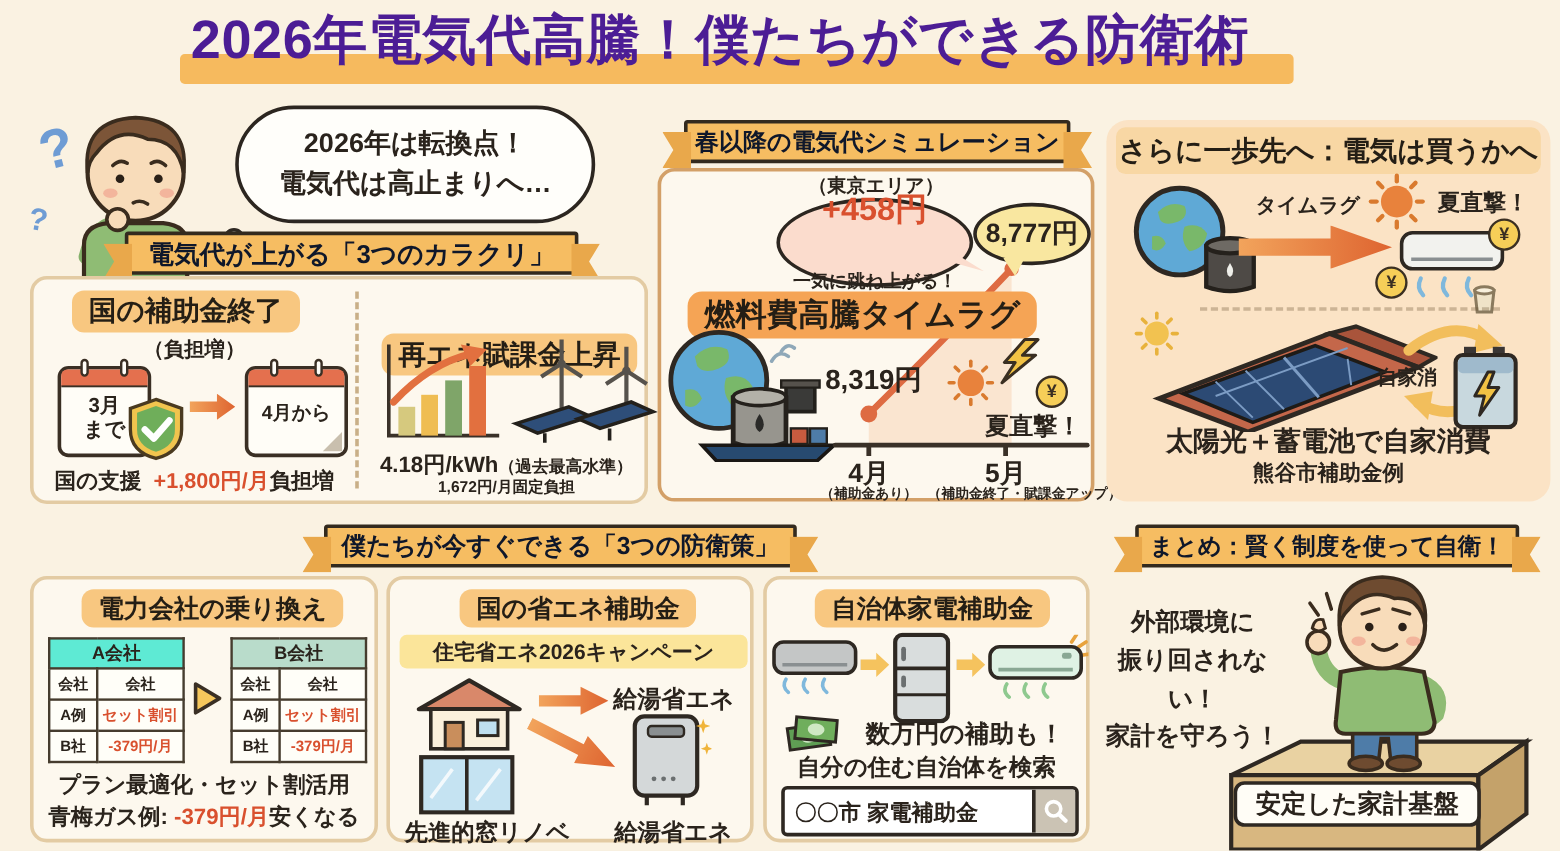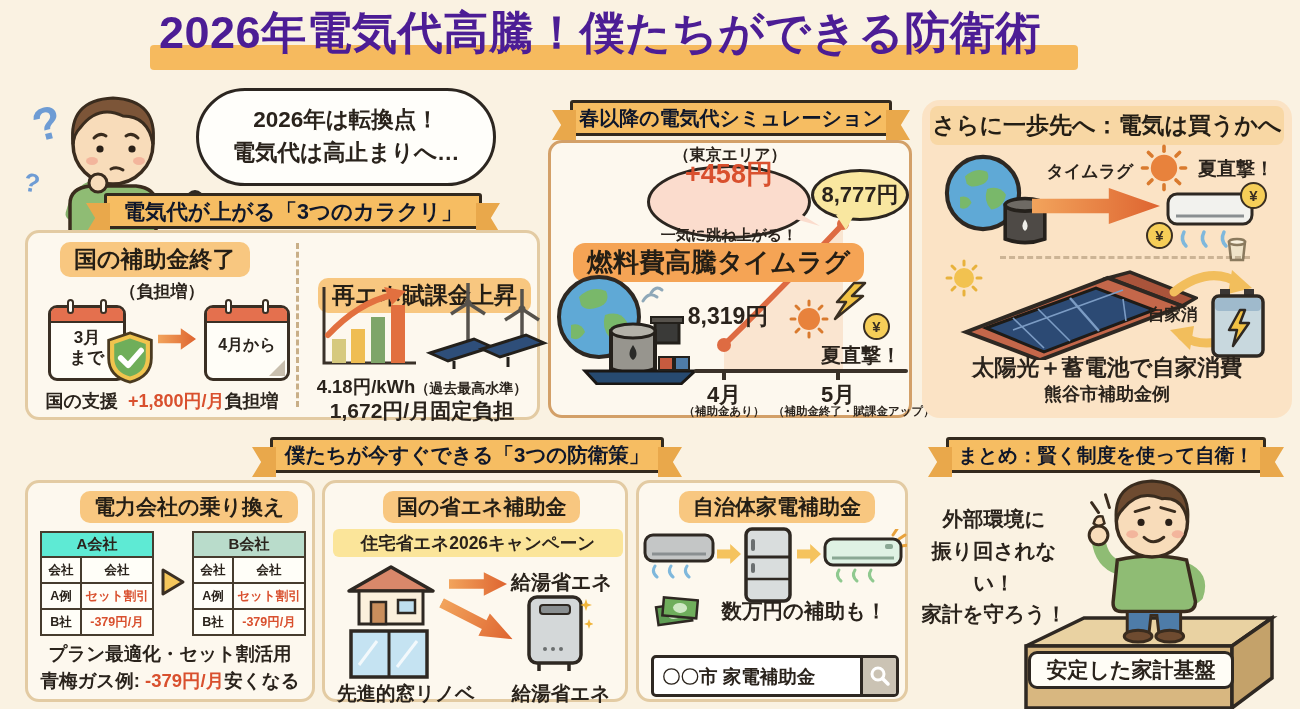--- a/index.html
+++ b/index.html
@@ -153,21 +153,21 @@
       <line x1="98" y1="30" x2="115" y2="41" stroke="#56524C" stroke-width="3.5"></line>
       <circle cx="98" cy="30" r="3.5" fill="#56524C"></circle>
       <path d="M6 74 L50 60 L68 68 L24 82 Z" fill="#2E4E79" stroke="#23201B" stroke-width="3"></path>
       <path d="M58 70 L102 56 L120 64 L76 78 Z" fill="#2E4E79" stroke="#23201B" stroke-width="3"></path>
       <line x1="30" y1="82" x2="30" y2="90" stroke="#23201B" stroke-width="3"></line>
       <line x1="84" y1="78" x2="84" y2="88" stroke="#23201B" stroke-width="3"></line>
     </svg>
     <div class="abs b center nw" style="left:276px;top:141px;width:236px;font-size:18.5px;">
       <span>4.18円/kWh</span><span style="font-size:14px;">（過去最高水準）</span>
     </div>
-    <div class="abs b center nw" style="left:276px;top:164px;width:236px;font-size:21px;">1,672円/月固定負担</div>
+    <div class="abs b center nw" style="left:276px;top:164px;width:236px;font-size:13px;">1,672円/月固定負担</div>
   </div>
 
   <div class="ribbon" style="left:570px;top:100px;width:322px;height:36px;font-size:20px;">
     <div class="tail tail-l"></div>
     <div class="tail tail-r"></div>
     <span>春以降の電気代シミュレーション</span>
   </div>
 
   <div class="panel" style="left:548px;top:140px;width:364px;height:278px;border-color:#D3A068;">
     <div class="abs b center" style="left:0;top:2px;width:100%;font-size:16px;">（東京エリア）</div>
@@ -335,21 +335,21 @@
     <span>僕たちが今すぐできる「3つの防衛策」</span>
   </div>
 
   <div class="ribbon" style="left:946px;top:437px;width:320px;height:36px;font-size:19.5px;">
     <div class="tail tail-l"></div>
     <div class="tail tail-r"></div>
     <span>まとめ：賢く制度を使って自衛！</span>
   </div>
 
   <div class="panel" style="left:25px;top:480px;width:290px;height:222px;">
-    <div class="pill" style="left:52px;top:8px;font-size:21px;">電力会社の乗り換え</div>
+    <div class="pill" style="left:40px;top:8px;font-size:21px;">電力会社の乗り換え</div>
     <table class="mini-table" style="left:12px;top:48px;">
       <tbody>
           <tr>
             <th colspan="2" class="th-a">A会社</th>
           </tr>
       <tr>
         <td class="col1">会社</td>
         <td class="col2">会社</td>
       </tr>
       <tr>
@@ -450,20 +450,21 @@
       <g transform="rotate(-8 20 18)">
         <rect x="4" y="10" width="34" height="18" fill="#5F9E54" stroke="#2E2822" stroke-width="2.5"></rect>
         <ellipse cx="21" cy="19" rx="7" ry="5" fill="#CFE8C4"></ellipse>
       </g>
       <g transform="rotate(5 28 14)">
         <rect x="10" y="4" width="34" height="18" fill="#6FAE5C" stroke="#2E2822" stroke-width="2.5"></rect>
         <ellipse cx="27" cy="13" rx="7" ry="5" fill="#CFE8C4"></ellipse>
       </g>
     </svg>
     <div class="abs b center nw" style="left:56px;top:114px;width:202px;font-size:20.5px;padding-left:16px;">数万円の補助も！</div>
+    <div class="abs b center nw" style="left:0;top:143px;width:100%;font-size:19.5px;">自分の住む自治体を検索</div>
     <div class="abs" id="searchbox">
       <div id="search-text">〇〇市 家電補助金</div>
       <div id="search-btn">
         <svg width="22" height="22" viewBox="0 0 22 22">
           <circle cx="9" cy="9" r="6" stroke="#FFFFFF" stroke-width="3" fill="none"></circle>
           <line x1="13.5" y1="13.5" x2="19" y2="19" stroke="#FFFFFF" stroke-width="3.5" stroke-linecap="round"></line>
         </svg>
       </div>
     </div>
   </div>

